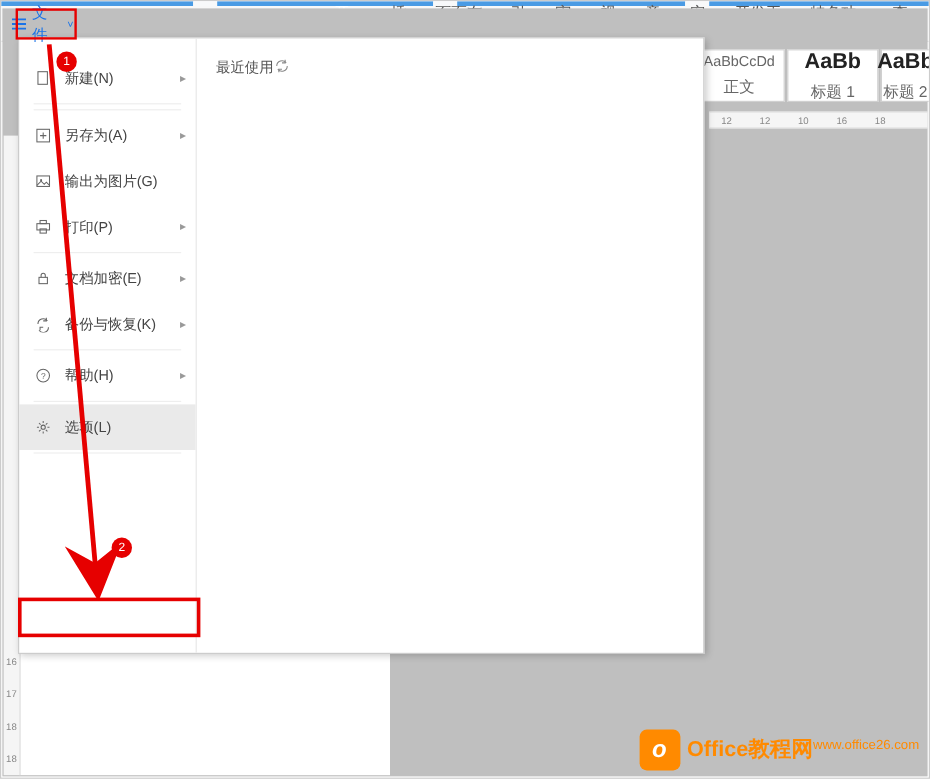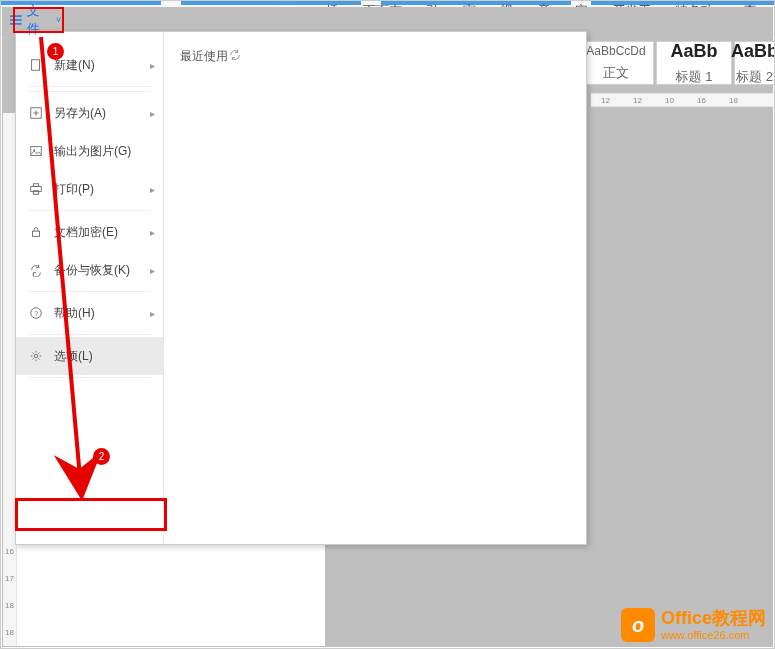--- a/index.html
+++ b/index.html
@@ -293,21 +293,21 @@
       background: #ff8a00;
       border-radius: 6px;
       display: flex;
       align-items: center;
       justify-content: center;
       color: white;
       font-weight: bold;
       font-size: 20px;
       font-style: italic;
     }
-    .wm-text { display: flex; flex-direction: column; line-height: 1.1; }
+    .wm-text { display: flex; flex-direction: row; line-height: 1.1; }
     .wm-title { font-size: 18px; font-weight: bold; color: #ff8a00; }
     .wm-url { font-size: 11px; color: #ff8a00; }
   </style>
 </head>
 <body>
 
 <div class="top-accent">
   <div class="seg seg1"></div>
     <div class="seg seg-gap"></div>
   <div class="seg seg2"></div>

